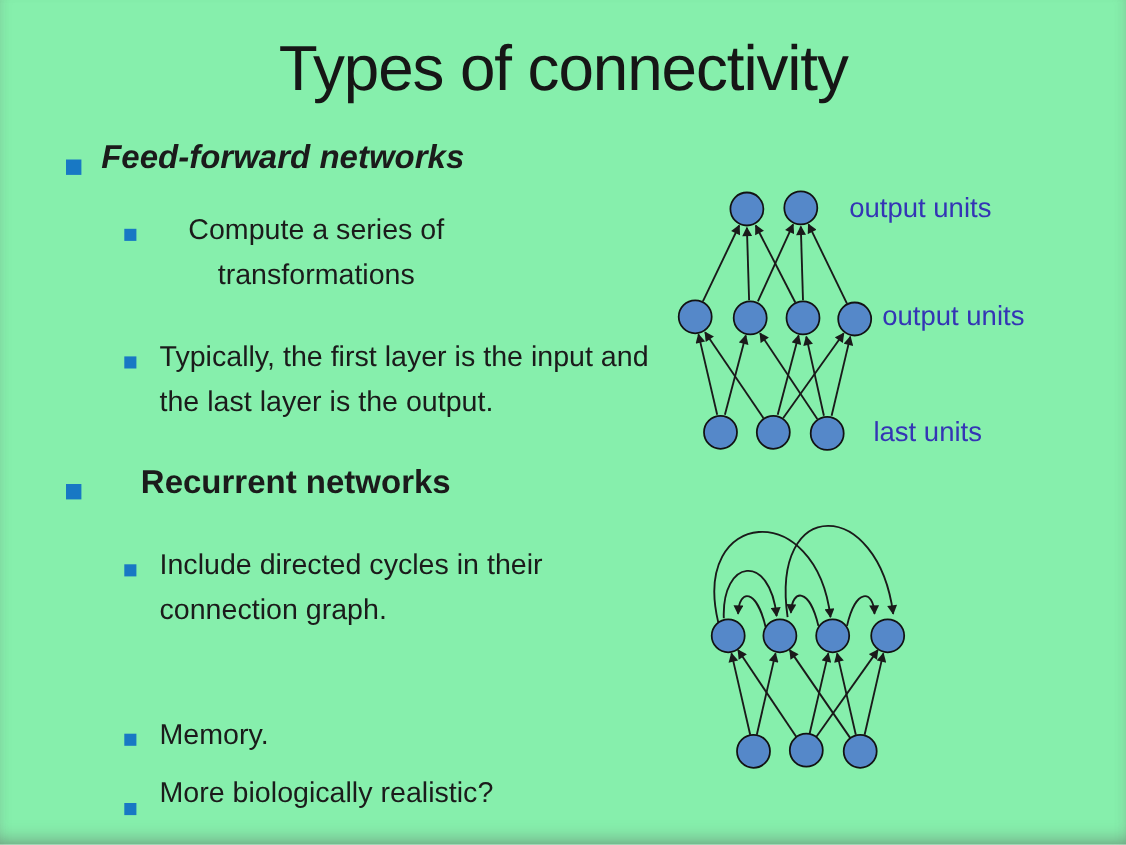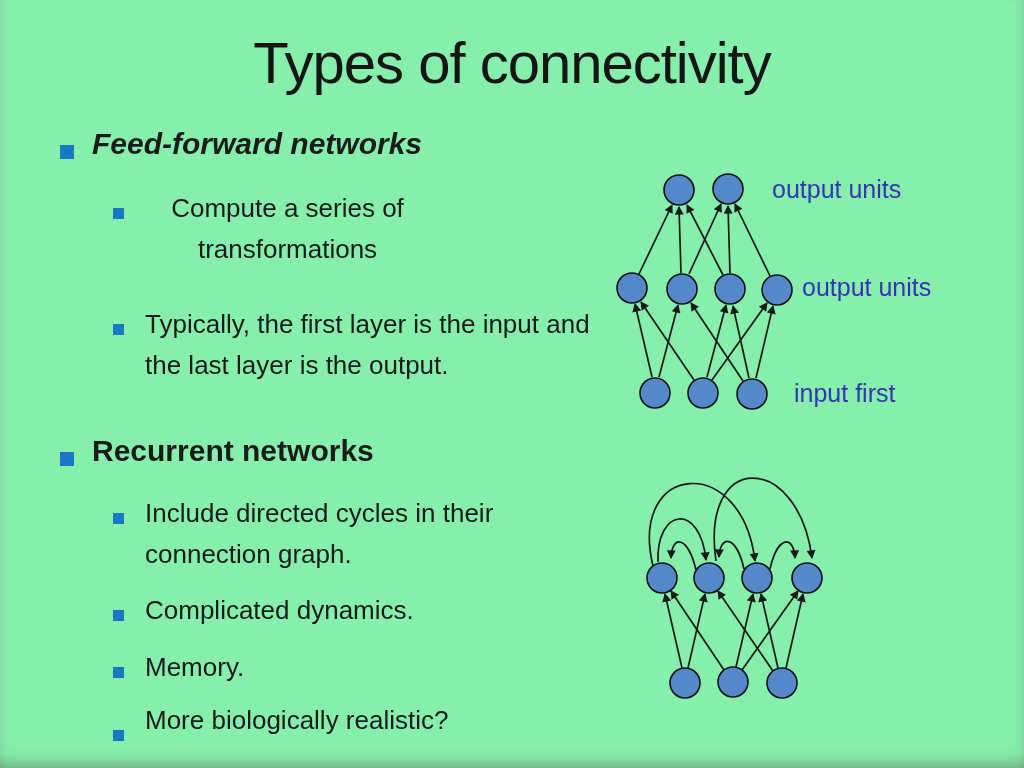--- a/index.html
+++ b/index.html
@@ -50,34 +50,30 @@
   <div class="item lv2 w280" style="top:188px;text-align:center;">
     <span class="sq"></span>
     <span class="txt">Compute a series of transformations</span>
   </div>
 
   <div class="item lv2 w445" style="top:304px;">
     <span class="sq"></span>
     <span class="txt">Typically, the first layer is the input and the last layer is the output.</span>
   </div>
 
-  <div class="item lv1" style="top:434px;">
+  <div class="item lv1" style="top:422px;gap:36px;">
     <span class="sq"></span>
     <span class="txt">Recurrent networks</span>
   </div>
 
   <div class="item lv2 w470" style="top:493px;">
     <span class="sq"></span>
     <span class="txt">Include directed cycles in their connection graph.</span>
   </div>
 
-  <div class="item lv2" style="top:590px;">
-    <span class="sq"></span>
-    <span class="txt">Complicated dynamics.</span>
-  </div>
 
   <div class="item lv2 boldtxt" style="top:647px;">
     <span class="sq"></span>
     <span class="txt">Memory.</span>
   </div>
 
   <div class="item lv2" style="top:700px;align-items:flex-end;">
     <span class="sq"></span>
     <span class="txt">More biologically realistic?</span>
   </div>
@@ -114,21 +110,21 @@
       <circle class="node" cx="730" cy="289" r="15"></circle>
       <circle class="node" cx="777" cy="290" r="15"></circle>
       <circle class="node" cx="655" cy="393" r="15"></circle>
       <circle class="node" cx="703" cy="393" r="15"></circle>
       <circle class="node" cx="752" cy="394" r="15"></circle>
     </g>
   </svg>
 
   <div class="dlabel" style="left:772px;top:172px;">output units</div>
   <div class="dlabel" style="left:802px;top:270px;">output units</div>
-  <div class="dlabel" style="left:794px;top:376px;">input first</div>
+  <div class="dlabel" style="left:794px;top:376px;">last units</div>
 
   <svg style="left:620px;top:455px;" width="230" height="250" viewBox="620 455 230 250">
     <defs>
       <marker id="m2" viewBox="0 0 10 10" refX="8.5" refY="5" markerWidth="10" markerHeight="9" orient="auto" markerUnits="userSpaceOnUse">
         <path d="M0,0 L9.5,5 L0,10 z" fill="#1a1a1a"></path>
       </marker>
     </defs>
     <g class="arrow">
       <path d="M 653 566 C 628 462, 742 452, 755 561" marker-end="url(#m2)"></path>
       <path d="M 716 561 C 700 450, 798 452, 812 558" marker-end="url(#m2)"></path>

